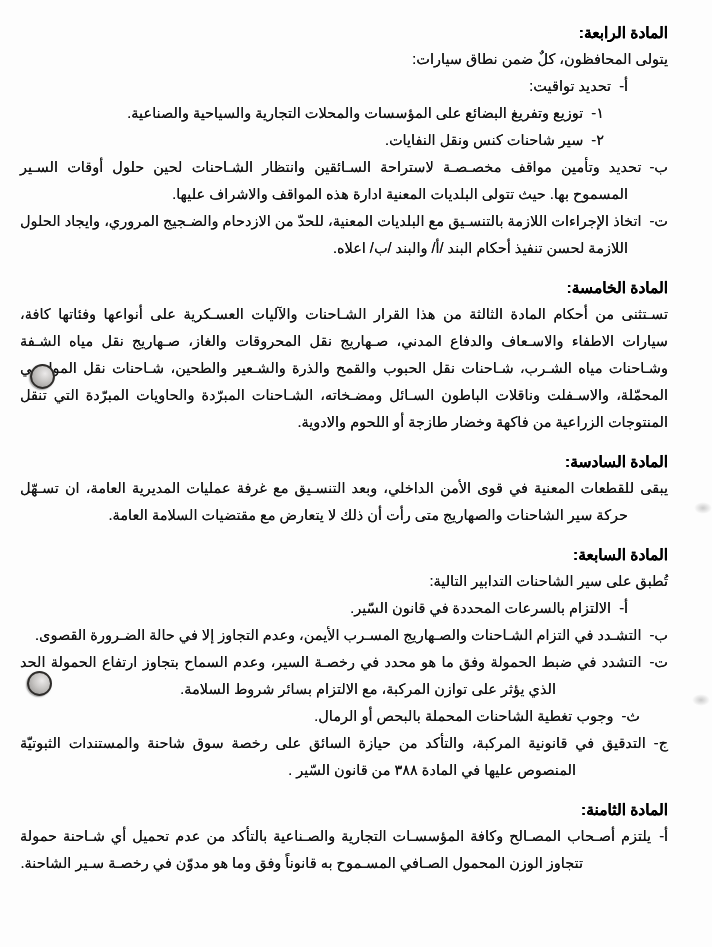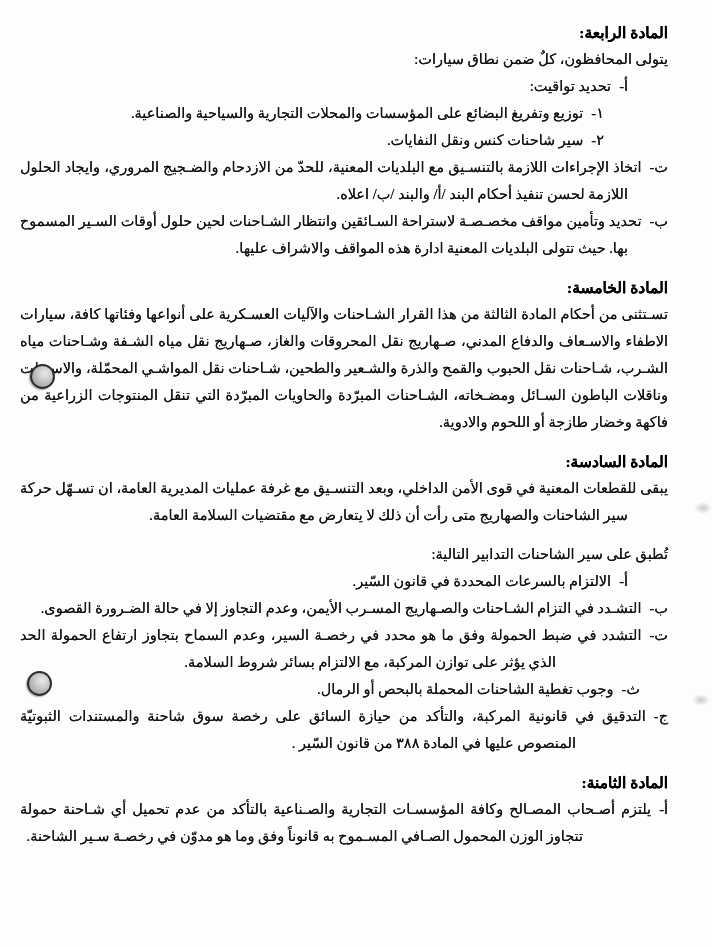--- a/index.html
+++ b/index.html
@@ -8,21 +8,21 @@
     background: #ffffff;
   }
   .page {
     position: relative;
     width: 712px;
     height: 947px;
     box-sizing: border-box;
     background: #fdfdfd;
     overflow: hidden;
     direction: rtl;
-    font-family: Liberation Serif, serif;
+    font-family: Liberation Sans, sans-serif;
     color: #141414;
     padding: 19px 44px 0 20px;
   }
   .article { margin-bottom: 12px; }
   .heading {
     font-weight: bold;
     font-size: 15.5px;
     line-height: 27px;
     color: #000;
     text-shadow: 0 0 0.4px #000;
@@ -66,32 +66,33 @@
   <div class="punch punch-2"></div>
   <div class="smudge smudge-1"></div>
   <div class="smudge smudge-2"></div>
   <main id="doc">
       <section class="article">
         <div class="heading">المادة الرابعة:</div>
         <div class="block">يتولى المحافظون، كلٌ ضمن نطاق سيارات:</div>
         <div class="block" style="padding-right: 40px;"><span class="marker">أ-</span><span>تحديد تواقيت:</span></div>
         <div class="block" style="padding-right: 64px;"><span class="marker">١-</span><span>توزيع وتفريغ البضائع على المؤسسات والمحلات التجارية والسياحية والصناعية.</span></div>
         <div class="block" style="padding-right: 64px;"><span class="marker">٢-</span><span>سير شاحنات كنس ونقل النفايات.</span></div>
+        <div class="block justify" style="padding-right: 40px; text-indent: -40px;"><span class="marker">ب-</span><span>تحديد وتأمين مواقف مخصـصـة لاستراحة السـائقين وانتظار الشـاحنات لحين حلول أوقات السـير المسموح بها. حيث تتولى البلديات المعنية ادارة هذه المواقف والاشراف عليها.</span></div>
         <div class="block justify" style="padding-right: 40px; text-indent: -40px;"><span class="marker">ت-</span><span>اتخاذ الإجراءات اللازمة بالتنسـيق مع البلديات المعنية، للحدّ من الازدحام والضـجيج المروري، وايجاد الحلول اللازمة لحسن تنفيذ أحكام البند /أ/ والبند /ب/ اعلاه.</span></div>
-        <div class="block justify" style="padding-right: 40px; text-indent: -40px;"><span class="marker">ب-</span><span>تحديد وتأمين مواقف مخصـصـة لاستراحة السـائقين وانتظار الشـاحنات لحين حلول أوقات السـير المسموح بها. حيث تتولى البلديات المعنية ادارة هذه المواقف والاشراف عليها.</span></div>
       </section>
       <section class="article">
         <div class="heading">المادة الخامسة:</div>
         <div class="block justify">تسـتثنى من أحكام المادة الثالثة من هذا القرار الشـاحنات والآليات العسـكرية على أنواعها وفئاتها كافة، سيارات الاطفاء والاسـعاف والدفاع المدني، صـهاريج نقل المحروقات والغاز، صـهاريج نقل مياه الشـفة وشـاحنات مياه الشـرب، شـاحنات نقل الحبوب والقمح والذرة والشـعير والطحين، شـاحنات نقل المواشـي المحمّلة، والاسـفلت وناقلات الباطون السـائل ومضـخاته، الشـاحنات المبرّدة والحاويات المبرّدة التي تنقل المنتوجات الزراعية من فاكهة وخضار طازجة أو اللحوم والادوية.</div>
       </section>
       <section class="article">
         <div class="heading">المادة السادسة:</div>
         <div class="block justify" style="padding-right: 40px; text-indent: -40px;">يبقى للقطعات المعنية في قوى الأمن الداخلي، وبعد التنسـيق مع غرفة عمليات المديرية العامة، ان تسـهّل حركة سير الشاحنات والصهاريج متى رأت أن ذلك لا يتعارض مع مقتضيات السلامة العامة.</div>
       </section>
       <section class="article">
+        <div class="heading">المادة السابعة:</div>
         <div class="block">تُطبق على سير الشاحنات التدابير التالية:</div>
         <div class="block" style="padding-right: 40px;"><span class="marker">أ-</span><span>الالتزام بالسرعات المحددة في قانون السّير.</span></div>
         <div class="block justify" style="padding-right: 100px; text-indent: -100px;"><span class="marker">ب-</span><span>التشـدد في التزام الشـاحنات والصـهاريج المسـرب الأيمن، وعدم التجاوز إلا في حالة الضـرورة القصوى.</span></div>
         <div class="block justify" style="padding-right: 112px; text-indent: -112px;"><span class="marker">ت-</span><span>التشدد في ضبط الحمولة وفق ما هو محدد في رخصـة السير، وعدم السماح بتجاوز ارتفاع الحمولة الحد الذي يؤثر على توازن المركبة، مع الالتزام بسائر شروط السلامة.</span></div>
         <div class="block" style="padding-right: 28px;"><span class="marker">ث-</span><span>وجوب تغطية الشاحنات المحملة بالبحص أو الرمال.</span></div>
         <div class="block justify" style="padding-right: 92px; text-indent: -92px;"><span class="marker">ج-</span><span>التدقيق في قانونية المركبة، والتأكد من حيازة السائق على رخصة سوق شاحنة والمستندات الثبوتيّة المنصوص عليها في المادة ٣٨٨ من قانون السّير .</span></div>
       </section>
       <section class="article">
         <div class="heading">المادة الثامنة:</div>
         <div class="block justify" style="padding-right: 85px; text-indent: -85px;"><span class="marker">أ-</span><span>يلتزم أصـحاب المصـالح وكافة المؤسسـات التجارية والصـناعية بالتأكد من عدم تحميل أي شـاحنة حمولة تتجاوز الوزن المحمول الصـافي المسـموح به قانوناً وفق وما هو مدوّن في رخصـة سـير الشاحنة.</span></div>

